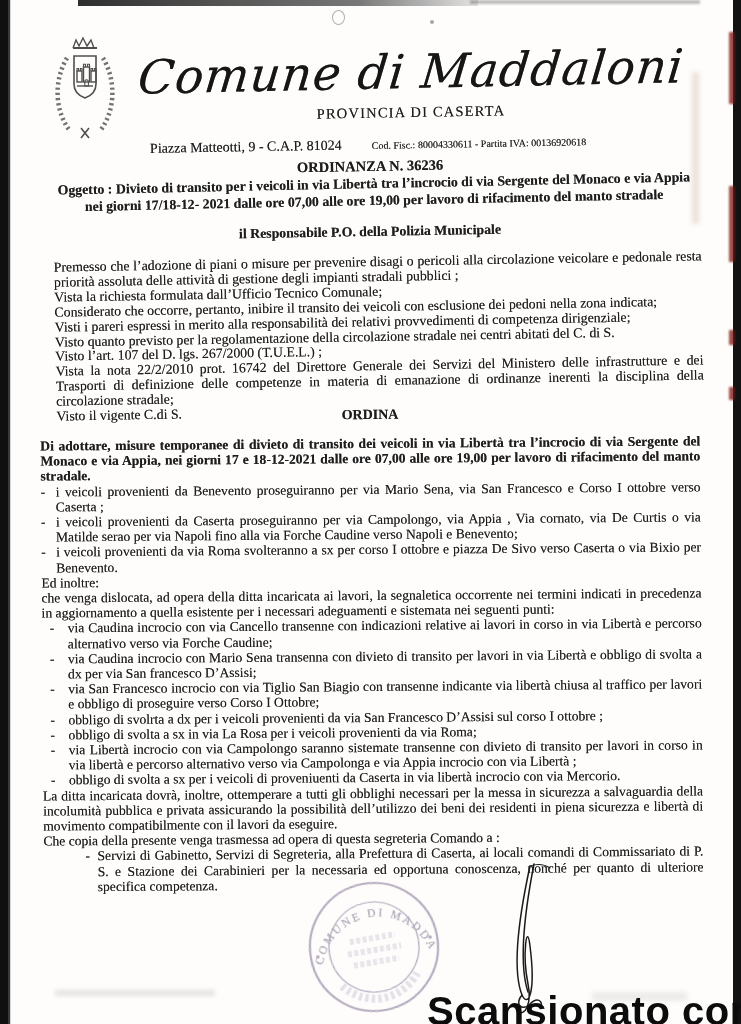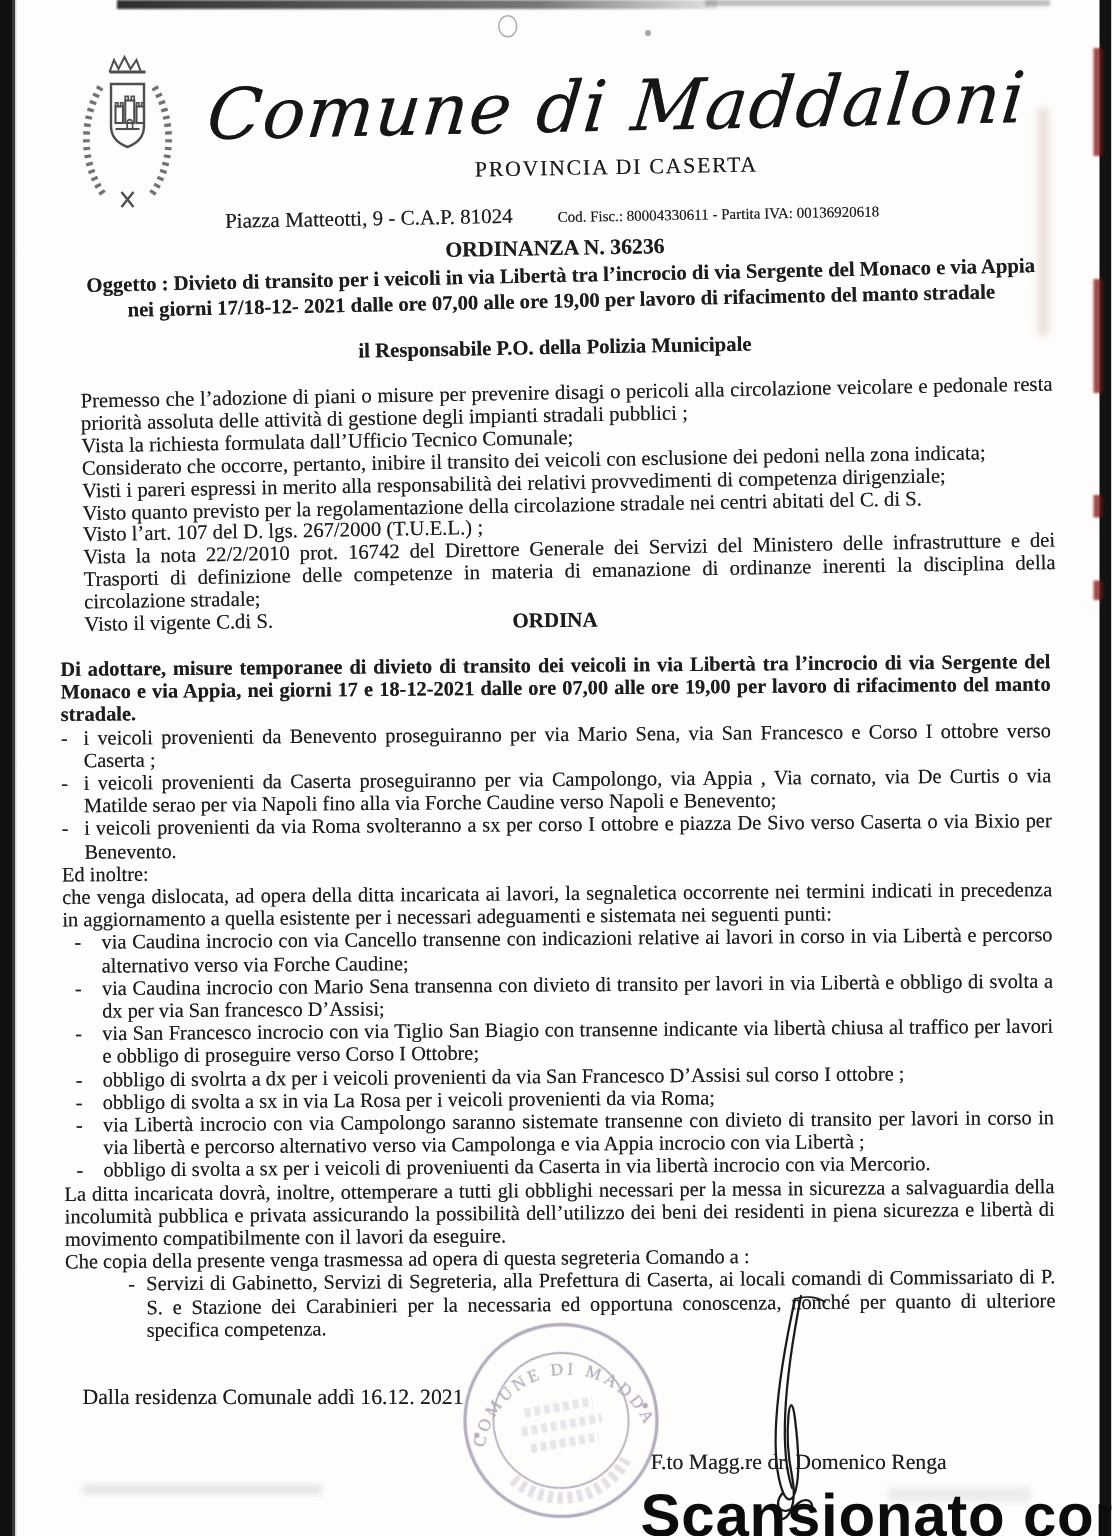--- a/index.html
+++ b/index.html
@@ -181,21 +181,20 @@
     <div class="para">Che copia della presente venga trasmessa ad opera di questa segreteria Comando a :</div>
 
     <div class="recipients">
       <div class="bullet">
         <span class="dash">-</span>
         <span class="btxt">Servizi di Gabinetto, Servizi di Segreteria, alla Prefettura di Caserta, ai locali comandi di Commissariato di P. S. e Stazione dei Carabinieri per la necessaria ed opportuna conoscenza, nonché per quanto di ulteriore specifica competenza.</span>
       </div>
     </div>
   </div>
 
-  <div class="date-line">Dalla residenza Comunale addì 16.12. 2021</div>
 
   <svg class="stamp" viewBox="0 0 142 142">
     <g fill="none" stroke="#7d6b8f">
       <circle cx="71" cy="71" r="64" stroke-width="2.2"></circle>
       <circle cx="71" cy="71" r="45" stroke-width="1.2"></circle>
       <path id="stampArc" d="M 17 82 A 56 56 0 0 1 125 82" fill="none" stroke="none"></path>
       <text font-size="11.5" letter-spacing="2.4" fill="#7d6b8f" stroke="none" font-family="Liberation Serif, serif">
         <textPath href="#stampArc" startOffset="2">COMUNE DI MADDALONI</textPath>
       </text>
       <path d="M 33 104 A 48 48 0 0 0 109 104" stroke-width="8" stroke-dasharray="3.5 3" opacity=".35"></path>
@@ -207,17 +206,16 @@
 
   <svg class="signature" viewBox="0 0 95 158">
     <g fill="none" stroke="#1a1a1a" stroke-width="1.5" stroke-linecap="round">
       <path d="M52,4 C42,50 33,105 44,133 C50,146 58,132 52,84 C49,58 44,92 50,122 C54,142 47,154 40,150"></path>
       <path d="M56,2 C47,48 40,100 50,130"></path>
       <path d="M44,133 c-8,9 0,17 8,9 c7,-7 13,-4 11,4"></path>
       <path d="M52,4 C58,2 66,2 72,6" stroke-width="1.1"></path>
     </g>
   </svg>
 
-  <div class="signer-name">F.to Magg.re dr. Domenico Renga</div>
 
   <div class="watermark">Scansionato con</div>
 
 </div>
 
 </body></html>

